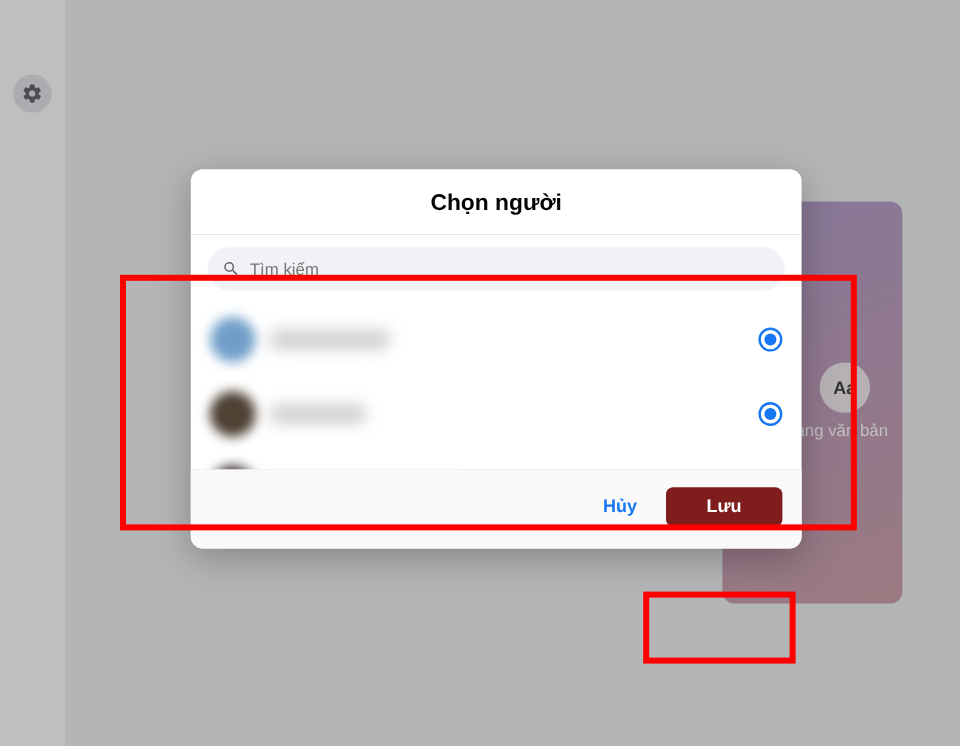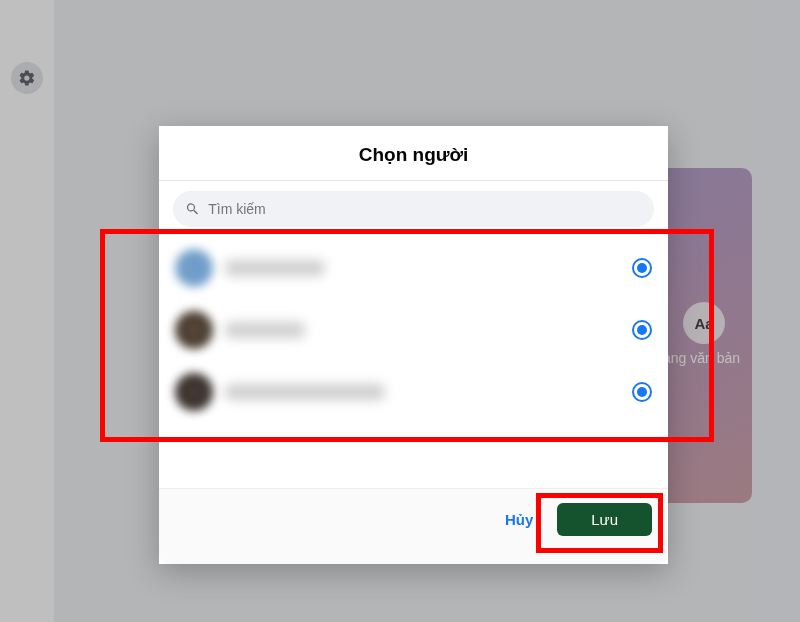--- a/index.html
+++ b/index.html
@@ -64,25 +64,25 @@
     .bg-text {
       position: absolute;
       right: 60px;
       top: 350px;
       color: #fff;
       font-size: 14px;
     }
     .modal {
       position: absolute;
       left: 159px;
-      top: 126px;
+      top: 141px;
       width: 509px;
-      height: 438px;
+      height: 316px;
       background: #fff;
-      border-radius: 0;
+      border-radius: 10px;
       box-shadow: 0 8px 30px rgba(0,0,0,0.25);
       display: flex;
       flex-direction: column;
     }
     .modal-title {
       text-align: center;
       font-size: 19px;
       font-weight: 700;
       color: #050505;
       padding: 18px 0 14px 0;
@@ -151,39 +151,39 @@
     .radio-dot {
       width: 10px;
       height: 10px;
       background: #1877f2;
       border-radius: 50%;
     }
     .footer {
       display: flex;
       justify-content: flex-end;
       align-items: center;
-      padding: 14px 16px 28px;
+      padding: 14px 16px 18px;
       background: #fafafa;
       border-top: 1px solid #eceef0;
       border-radius: 0 0 10px 10px;
     }
     .btn-cancel {
       color: #1877f2;
       font-size: 15px;
       font-weight: 600;
       padding: 8px 18px;
       background: none;
       border: none;
       cursor: pointer;
     }
     .btn-save {
-      background: #14532d;
+      background: #7f1d1d;
       color: #fff;
       font-size: 15px;
-      font-weight: 400;
+      font-weight: 700;
       padding: 8px 34px;
       border: none;
       border-radius: 6px;
       cursor: pointer;
       margin-left: 6px;
     }
     
     .annot {
       position: absolute;
       border: 5px solid #ff0000;

